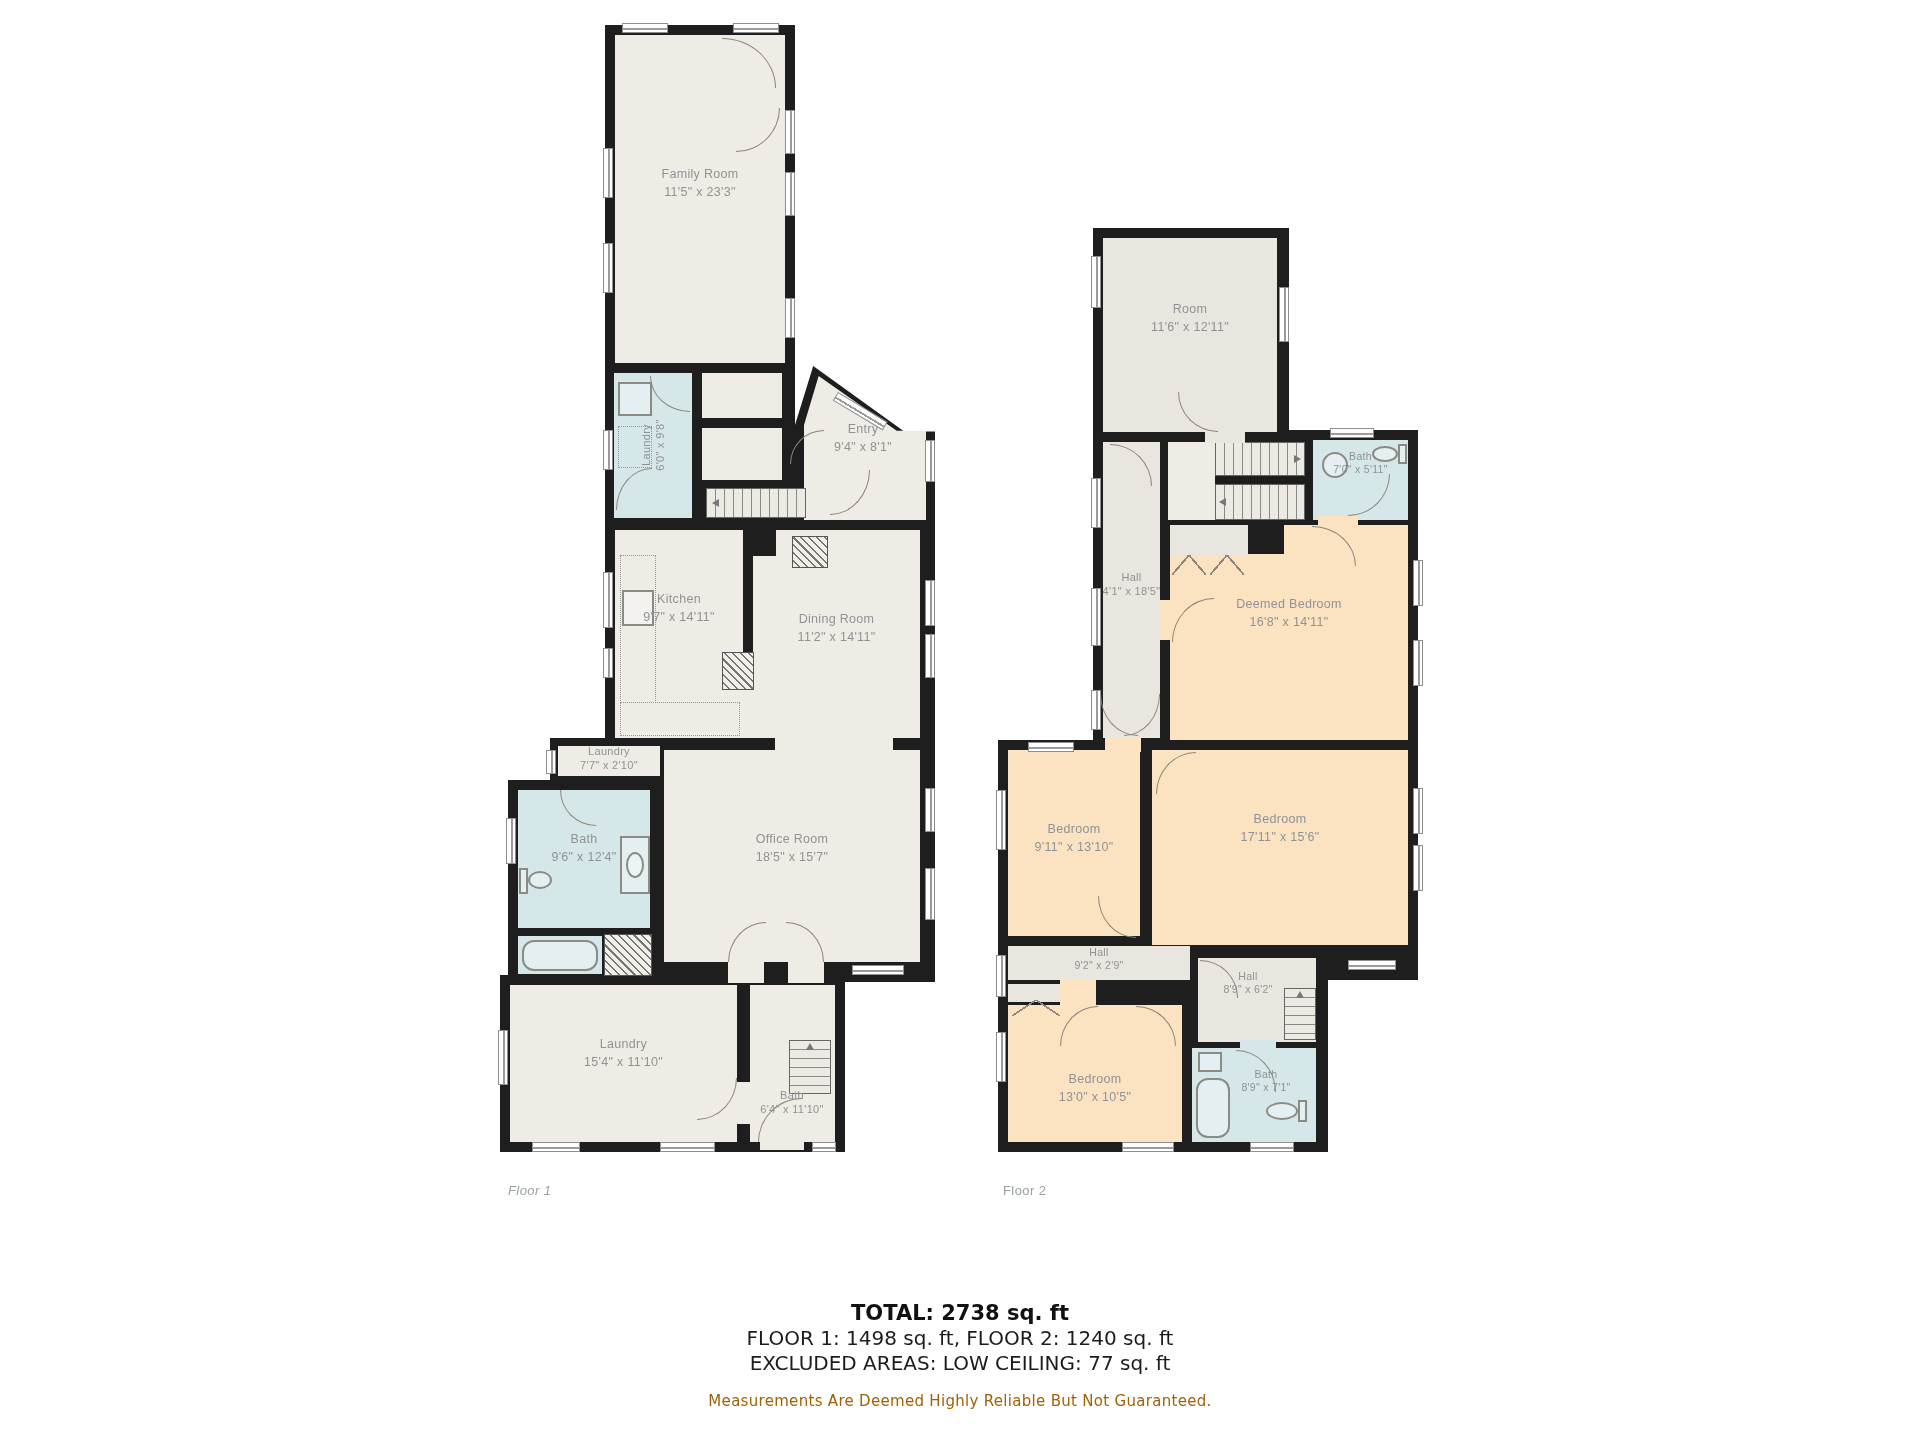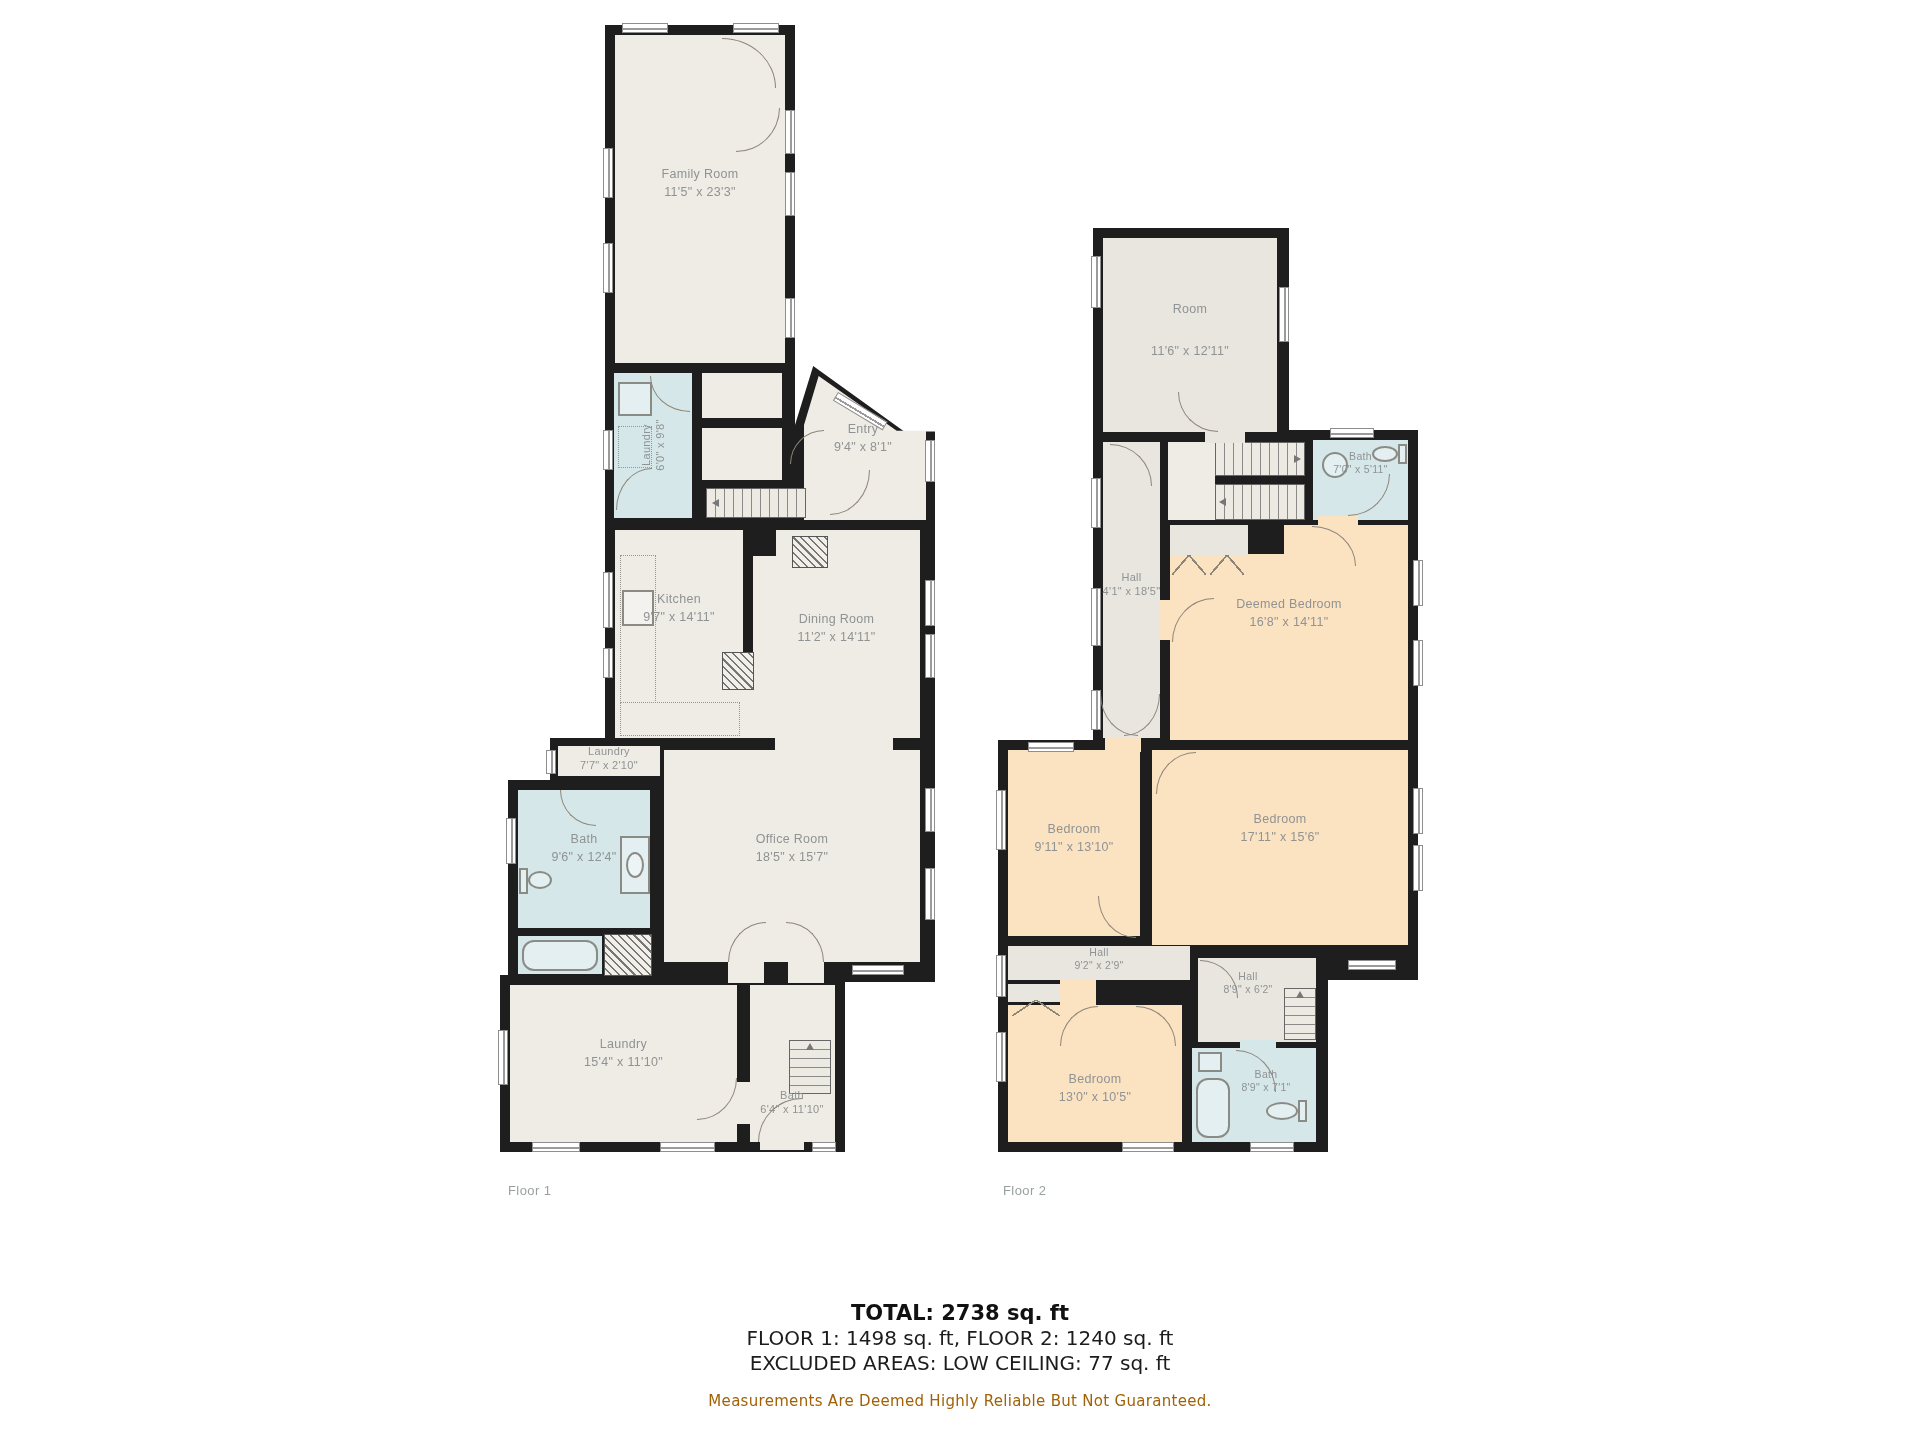--- a/index.html
+++ b/index.html
@@ -166,21 +166,21 @@
       <span class="dm">18'5" x 15'7"</span>
     </div>
     <div class="lab" style="left:510px;top:1035px;width:227px;">
       <span>Laundry</span>
       <span class="dm">15'4" x 11'10"</span>
     </div>
     <div class="lab m" style="left:742px;top:1088px;width:100px;">
       <span>Bath</span>
       <span class="dm">6'4" x 11'10"</span>
     </div>
-    <div class="caption" style="left:508px;top:1183px;">Floor 1</div>
+    <div class="caption" style="left:508px;top:1183px;font-style:italic;">Floor 1</div>
   </div>
 
   <div>
 
     <div class="blk" style="left:1093px;top:228px;width:196px;height:215px;"></div>
     <div class="blk" style="left:1093px;top:430px;width:325px;height:100px;"></div>
     <div class="blk" style="left:1093px;top:430px;width:77px;height:320px;"></div>
     <div class="blk" style="left:1160px;top:515px;width:258px;height:235px;"></div>
     <div class="blk" style="left:998px;top:740px;width:420px;height:240px;"></div>
     <div class="blk" style="left:998px;top:960px;width:330px;height:192px;"></div>
@@ -254,21 +254,21 @@
     <div class="wH" style="left:1028px;top:742px;width:46px;"></div>
     <div class="wV" style="left:996px;top:790px;height:60px;"></div>
     <div class="wV" style="left:1413px;top:788px;height:46px;"></div>
     <div class="wV" style="left:1413px;top:845px;height:46px;"></div>
     <div class="wH" style="left:1348px;top:960px;width:48px;"></div>
     <div class="wV" style="left:996px;top:955px;height:42px;"></div>
     <div class="wV" style="left:996px;top:1032px;height:50px;"></div>
     <div class="wH" style="left:1122px;top:1142px;width:52px;"></div>
     <div class="wH" style="left:1250px;top:1142px;width:44px;"></div>
 
-    <div class="lab" style="left:1103px;top:300px;width:174px;gap:24px;">
+    <div class="lab" style="left:1103px;top:300px;width:174px;">
       <span>Room</span>
       <span class="dm">11'6" x 12'11"</span>
     </div>
     <div class="lab s" style="left:1313px;top:450px;width:95px;">
       <span>Bath</span>
       <span class="dm">7'0" x 5'11"</span>
     </div>
     <div class="lab m" style="left:1103px;top:570px;width:57px;">
       <span>Hall</span>
       <span class="dm">4'1" x 18'5"</span>

